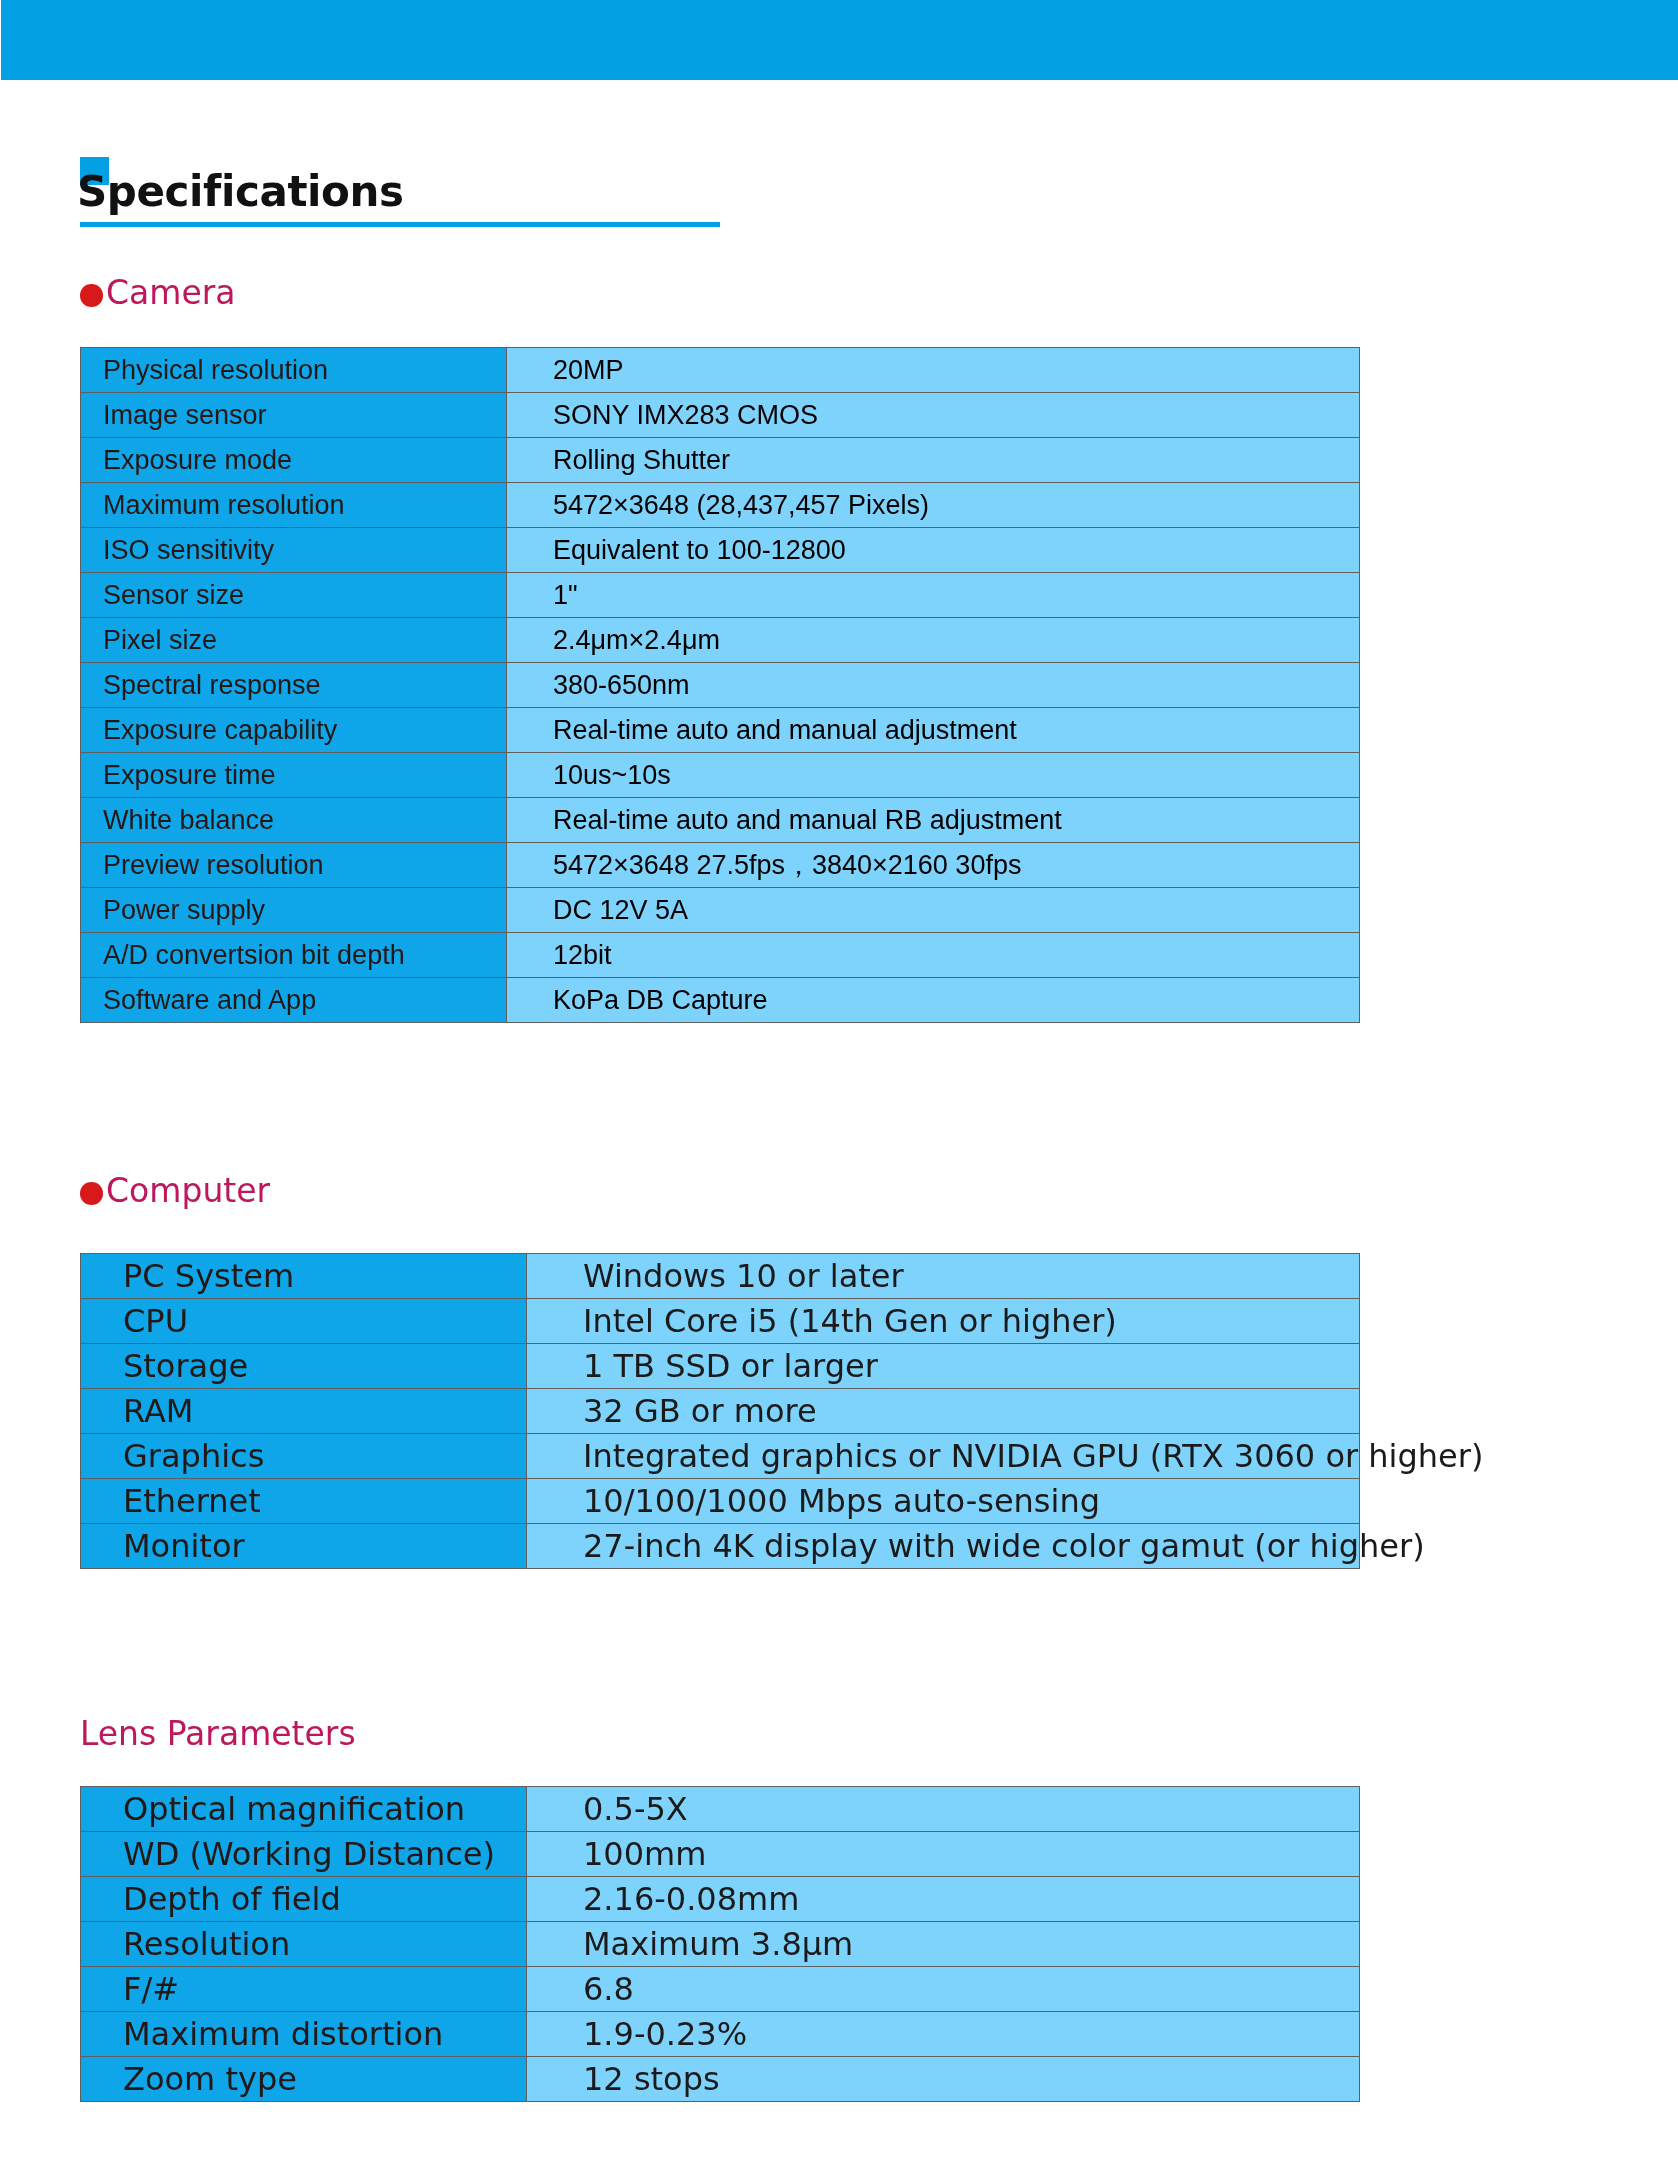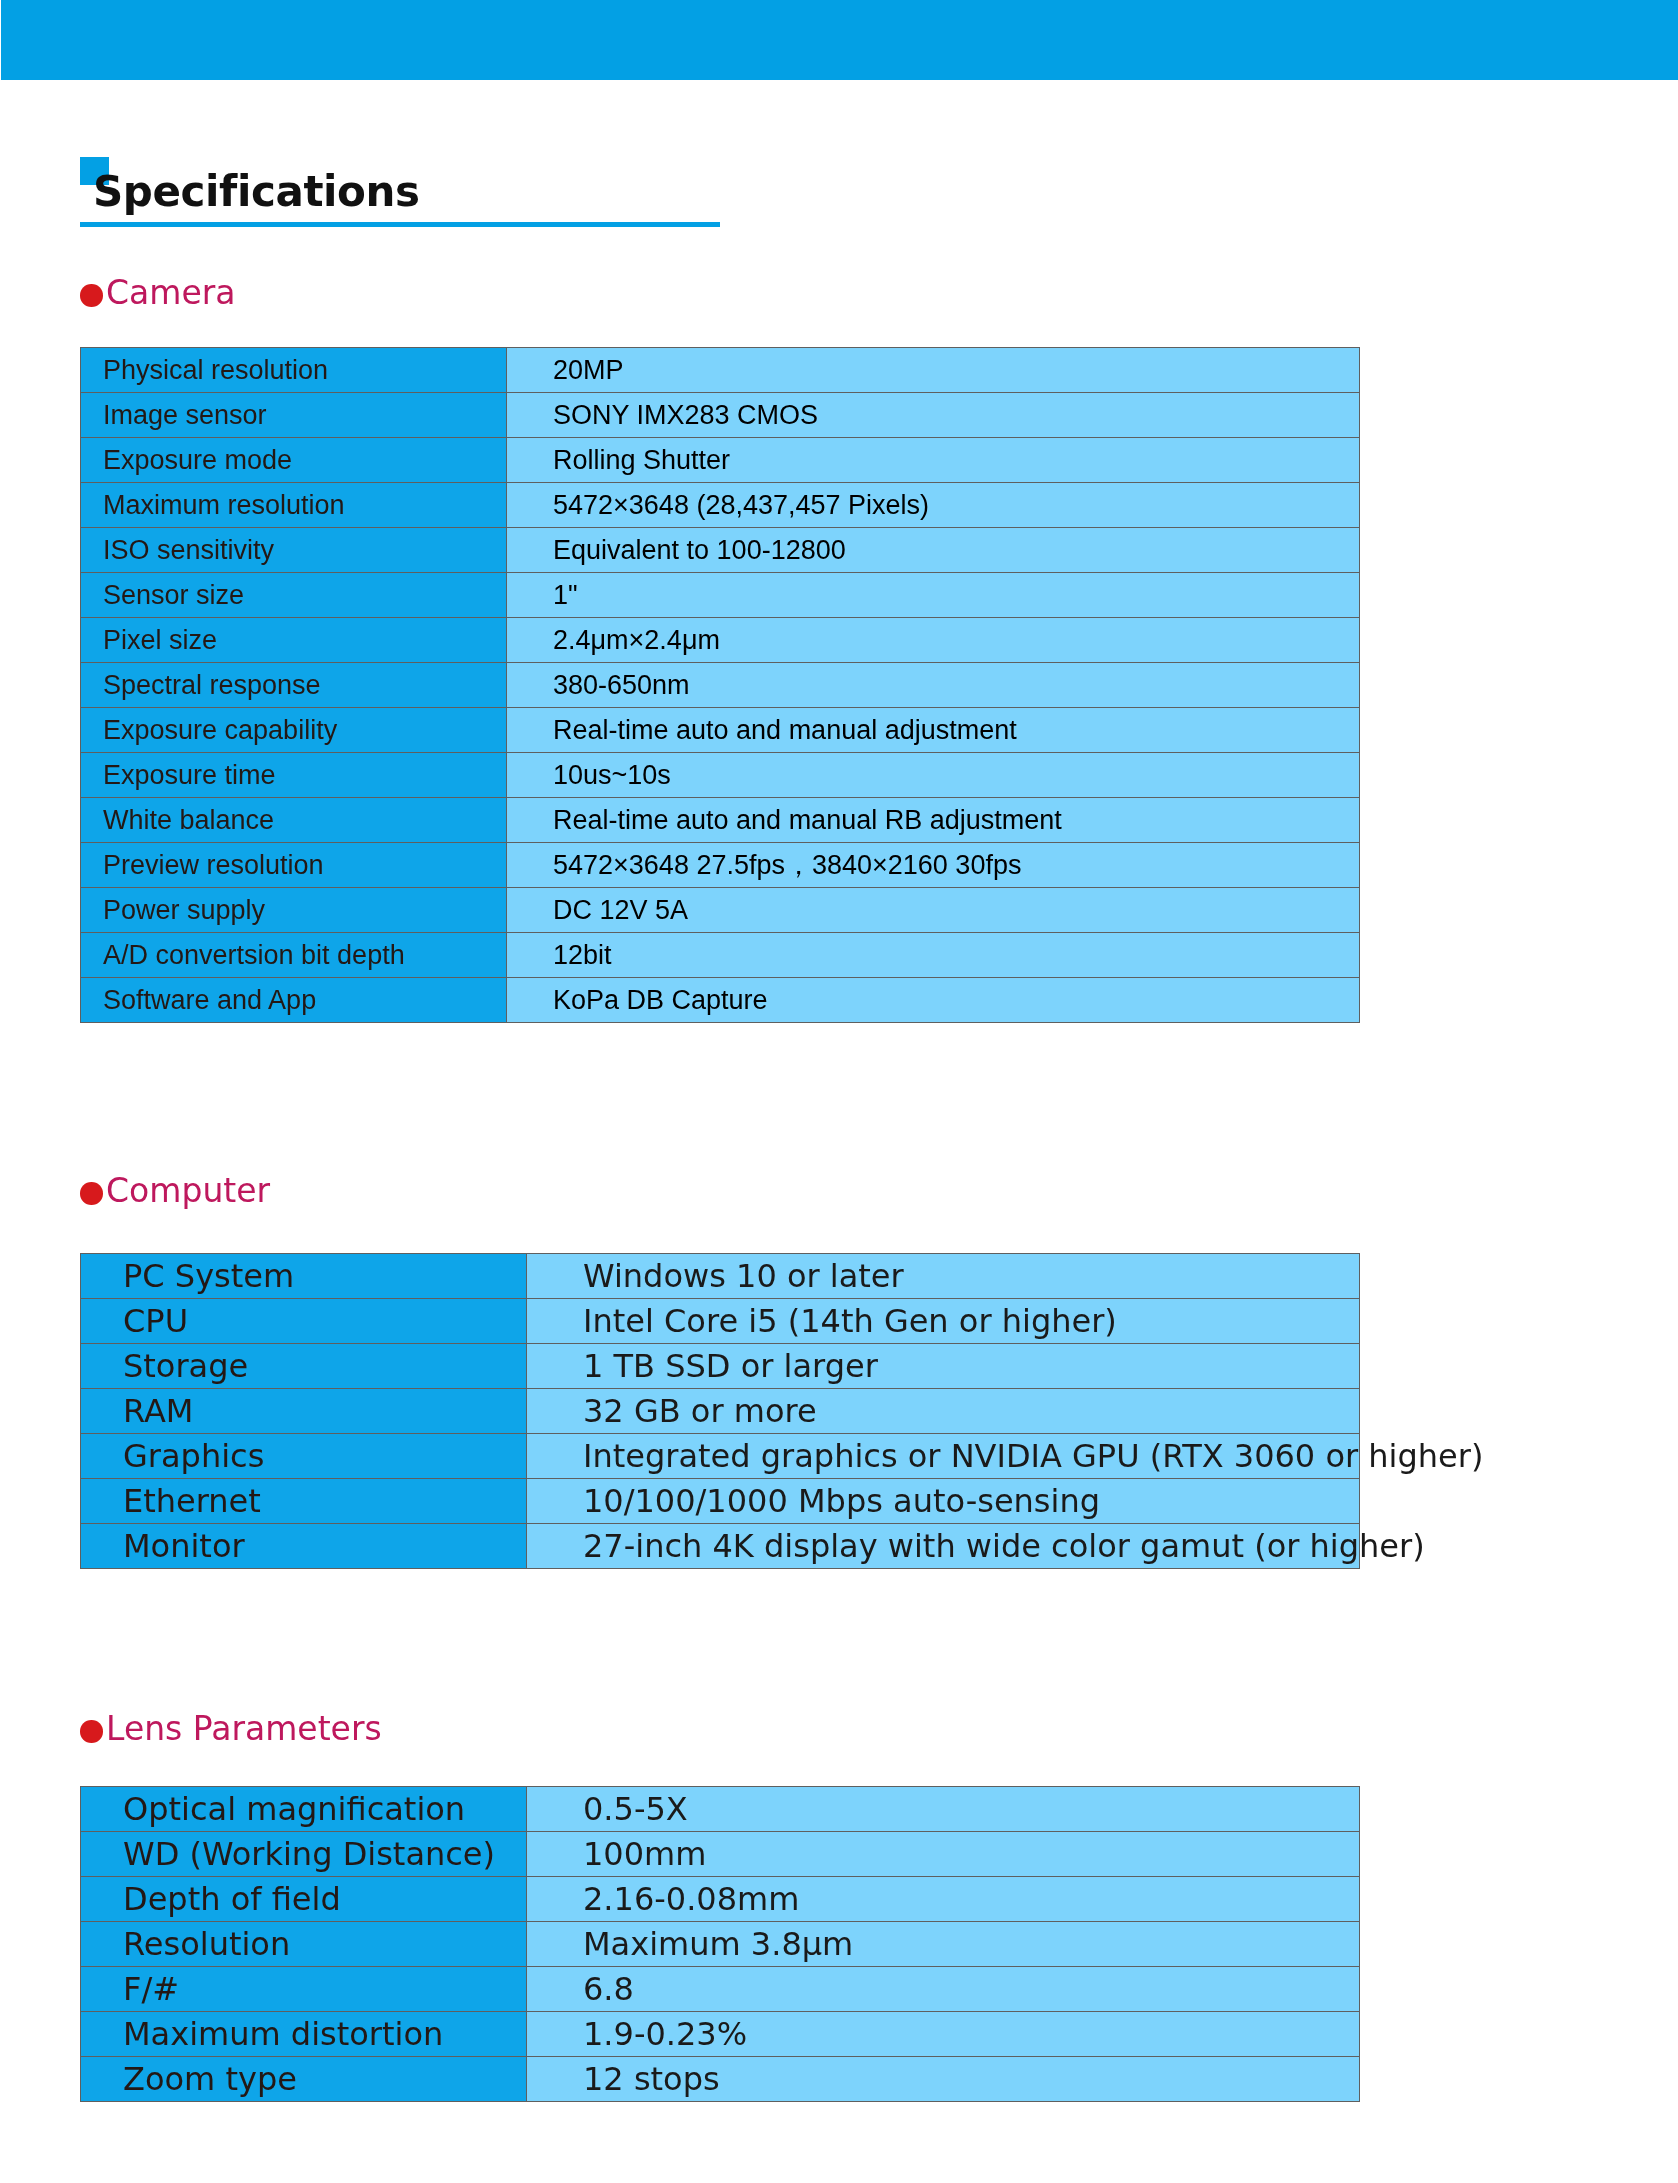--- a/index.html
+++ b/index.html
@@ -1,19 +1,19 @@
 <!DOCTYPE html>
 <html style="font-size:13.4px"><head>
   <meta charset="utf-8">
   <style>
     html, body { margin: 0; padding: 0; background: #ffffff; }
     body { width: 1678px; height: 2183px; position: relative; overflow: hidden; }
     .topbar { position: absolute; left: 0.8px; top: 0; width: 1677px; height: 80px; background: #03A0E4; }
     .title-square { position: absolute; left: 80px; top: 157px; width: 28.5px; height: 28px; background: #03A0E4; }
-    .page-title { position: absolute; left: 93px; top: 164px; margin: 0;
+    .page-title { position: absolute; left: 77px; top: 164px; margin: 0;
       font-family: "DejaVu Sans", sans-serif; font-weight: bold; font-size: 42px; color: #111;
       line-height: 55px; letter-spacing: -0.4px; }
     .title-underline { position: absolute; left: 80px; top: 222px; width: 640px; height: 5px; background: #03A0E4; }
 
     .section-head { position: absolute; left: 80px; display: flex; align-items: center; height: 42px; }
     .section-dot { width: 22.7px; height: 22.7px; border-radius: 50%; background: #D7191C; margin-right: 3.4px; margin-top: 5px; }
     .section-title { font-family: "DejaVu Sans", sans-serif; font-size: 33px; color: #be185d; line-height: 42px; }
 
     .spec-table { position: absolute; left: 80px; width: 1280px; border-collapse: collapse; table-layout: fixed; }
     .spec-table td { border: 1.7px solid #5f5f5f; height: 44px; padding: 0; vertical-align: middle;
@@ -135,21 +135,21 @@
         <td class="label">Ethernet</td>
         <td class="value">10/100/1000 Mbps auto-sensing</td>
       </tr>
     <tr>
         <td class="label">Monitor</td>
         <td class="value">27-inch 4K display with wide color gamut (or higher)</td>
       </tr>
   </tbody>
 </table>
 
-<div class="section-head" style="top:1708px;">
+<div class="section-head" style="top:1708px;flex-direction:column;">
   <span class="section-dot"></span>
   <span class="section-title">Lens Parameters</span>
 </div>
 <table class="spec-table t-pc" style="top:1786px;">
   <tbody>
     <tr>
         <td class="label">Optical magnification</td>
         <td class="value">0.5-5X</td>
       </tr>
     <tr>

